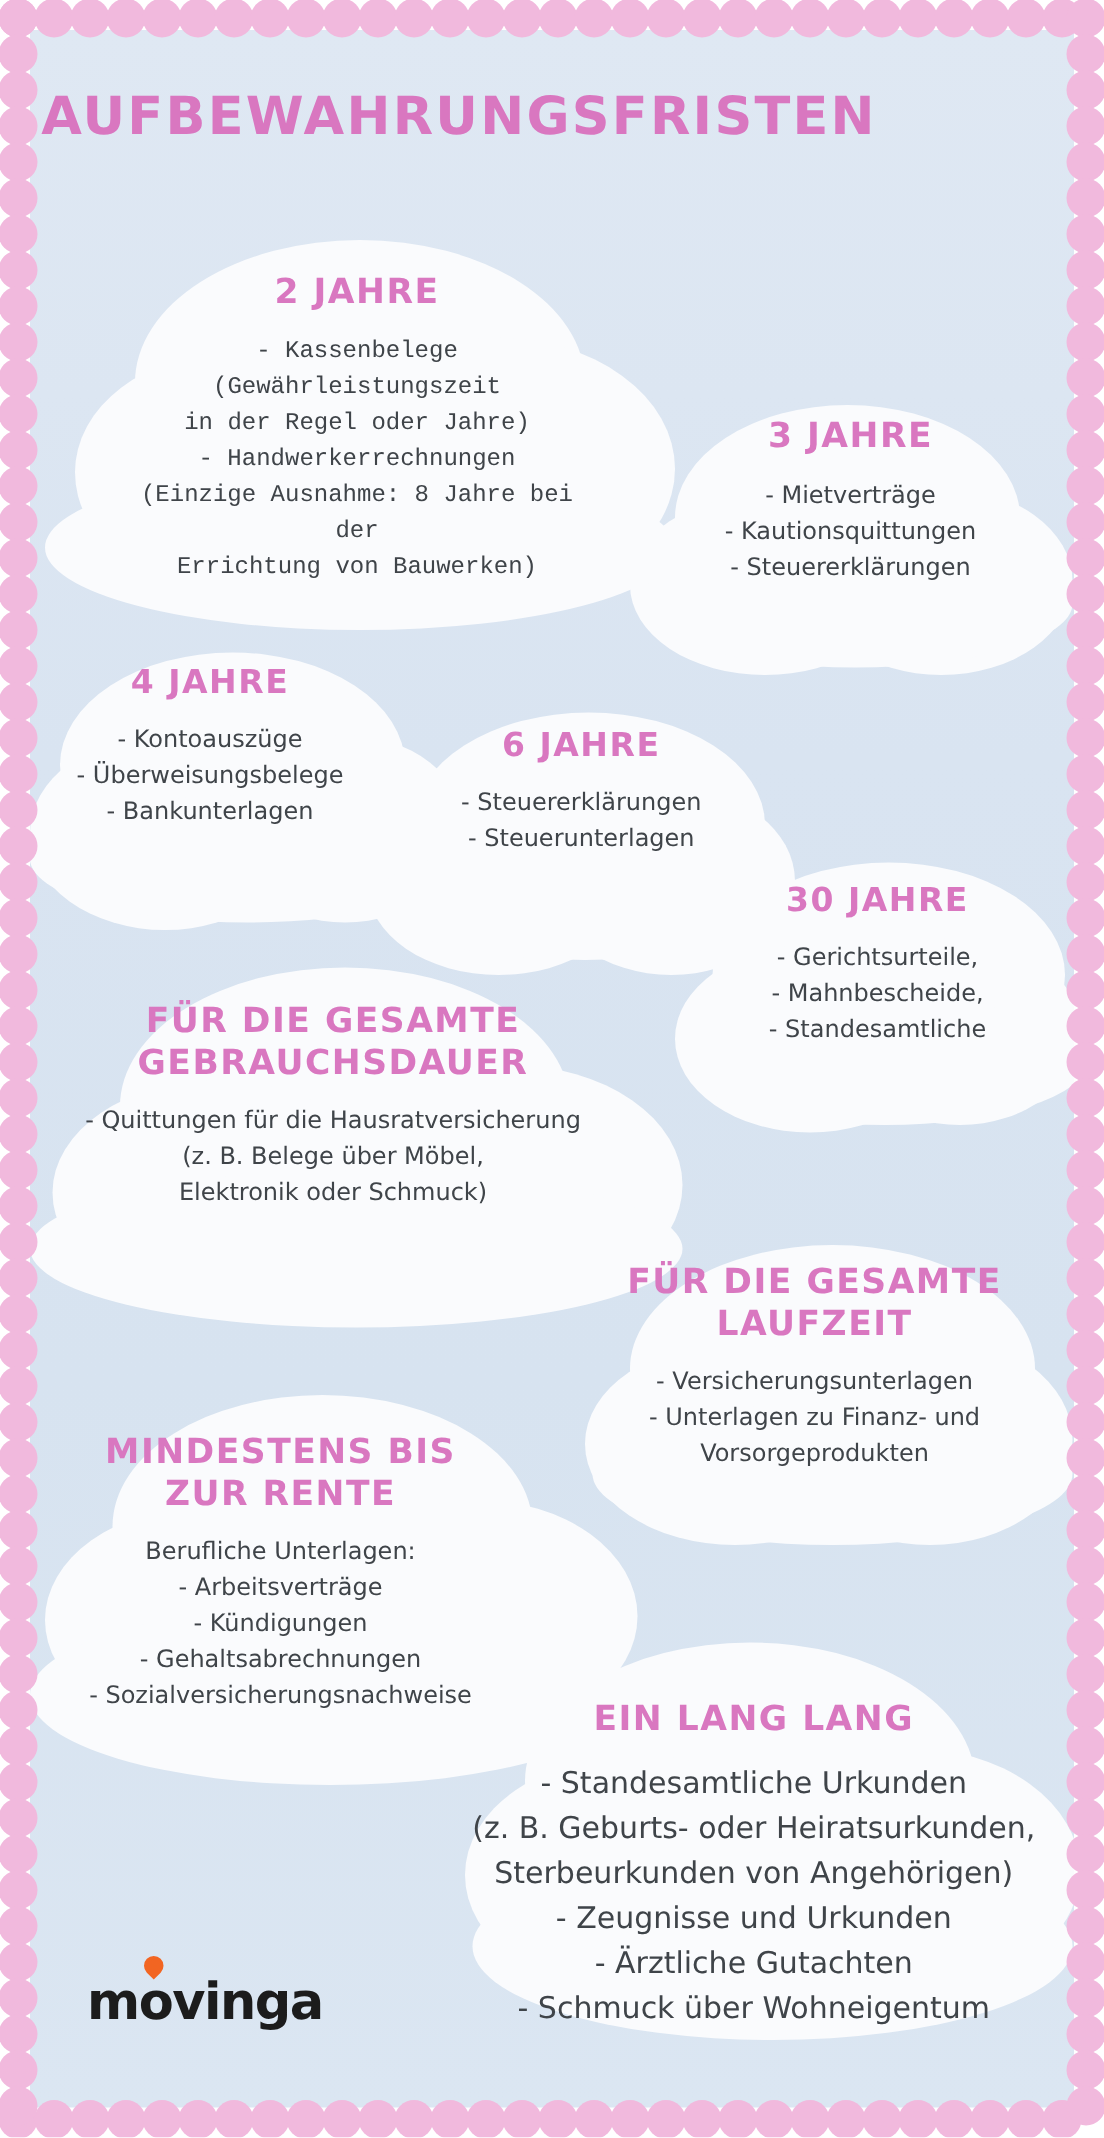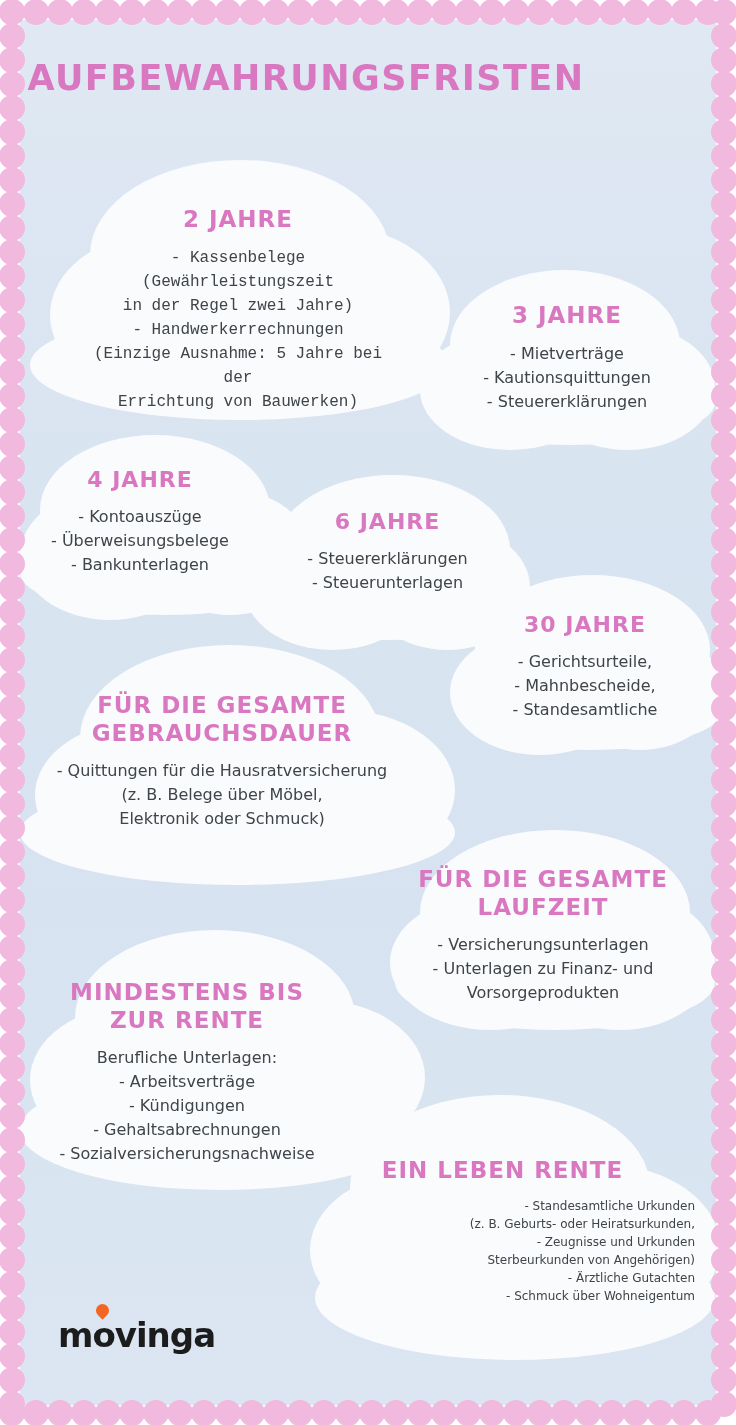--- a/index.html
+++ b/index.html
@@ -63,21 +63,20 @@
     position: absolute;
     z-index: 10;
     text-align: center;
   }
   .block .head {
     color: #d977c0;
     font-weight: bold;
     letter-spacing: 1px;
     line-height: 1.2;
     margin-bottom: 12px;
-    margin-top: 24px;
   }
   .block .body {
     color: #3f4449;
     line-height: 1.5;
   }
 
   .title {
     position: absolute;
     z-index: 20;
     left: 0;
@@ -179,23 +178,23 @@
       <div class="cloud" style="left:295px; top:1215px; width:400px; height:125px;"></div>
     </div>
   </div>
 
   <div class="title">AUFBEWAHRUNGSFRISTEN</div>
 
   <div class="block" style="left:78px; top:182px; width:320px;">
     <div class="head" style="font-size:23px;">2 JAHRE</div>
     <div class="body" style="font-size:16px;font-family:Liberation Mono, monospace;">
       <div>- Kassenbelege (Gewährleistungszeit</div>
-      <div>in der Regel zwei Jahre)</div>
+      <div>in der Regel oder Jahre)</div>
       <div>- Handwerkerrechnungen</div>
-      <div>(Einzige Ausnahme: 5 Jahre bei der</div>
+      <div>(Einzige Ausnahme: 8 Jahre bei der</div>
       <div>Errichtung von Bauwerken)</div>
     </div>
   </div>
 
   <div class="block" style="left:452px; top:278px; width:230px;">
     <div class="head" style="font-size:23px;">3 JAHRE</div>
     <div class="body" style="font-size:16px;">
       <div>- Mietverträge</div>
       <div>- Kautionsquittungen</div>
       <div>- Steuererklärungen</div>
@@ -254,26 +253,26 @@
     <div class="body" style="font-size:16px;">
       <div>Berufliche Unterlagen:</div>
       <div>- Arbeitsverträge</div>
       <div>- Kündigungen</div>
       <div>- Gehaltsabrechnungen</div>
       <div>- Sozialversicherungsnachweise</div>
     </div>
   </div>
 
   <div class="block" style="left:310px; top:1133px; width:385px;">
-    <div class="head" style="font-size:23px;">EIN LEBEN RENTE</div>
-    <div class="body" style="font-size:12px;text-align:right;">
+    <div class="head" style="font-size:23px;">EIN LANG LANG</div>
+    <div class="body" style="font-size:20px;">
       <div>- Standesamtliche Urkunden</div>
       <div>(z. B. Geburts- oder Heiratsurkunden,</div>
+      <div>Sterbeurkunden von Angehörigen)</div>
       <div>- Zeugnisse und Urkunden</div>
-      <div>Sterbeurkunden von Angehörigen)</div>
       <div>- Ärztliche Gutachten</div>
       <div>- Schmuck über Wohneigentum</div>
     </div>
   </div>
 
   <div class="logo">
     <div class="logo-text">movinga</div>
     <div class="logo-pin"></div>
   </div>
 

